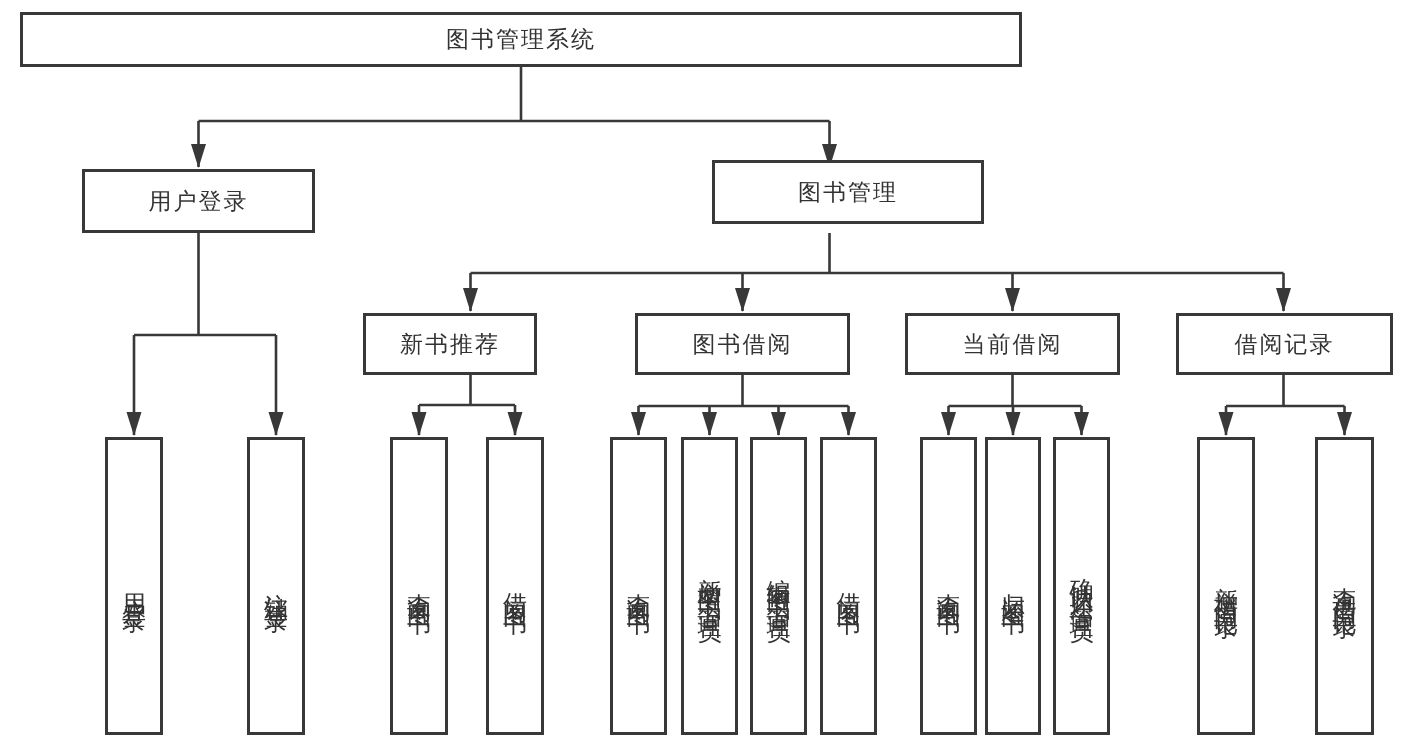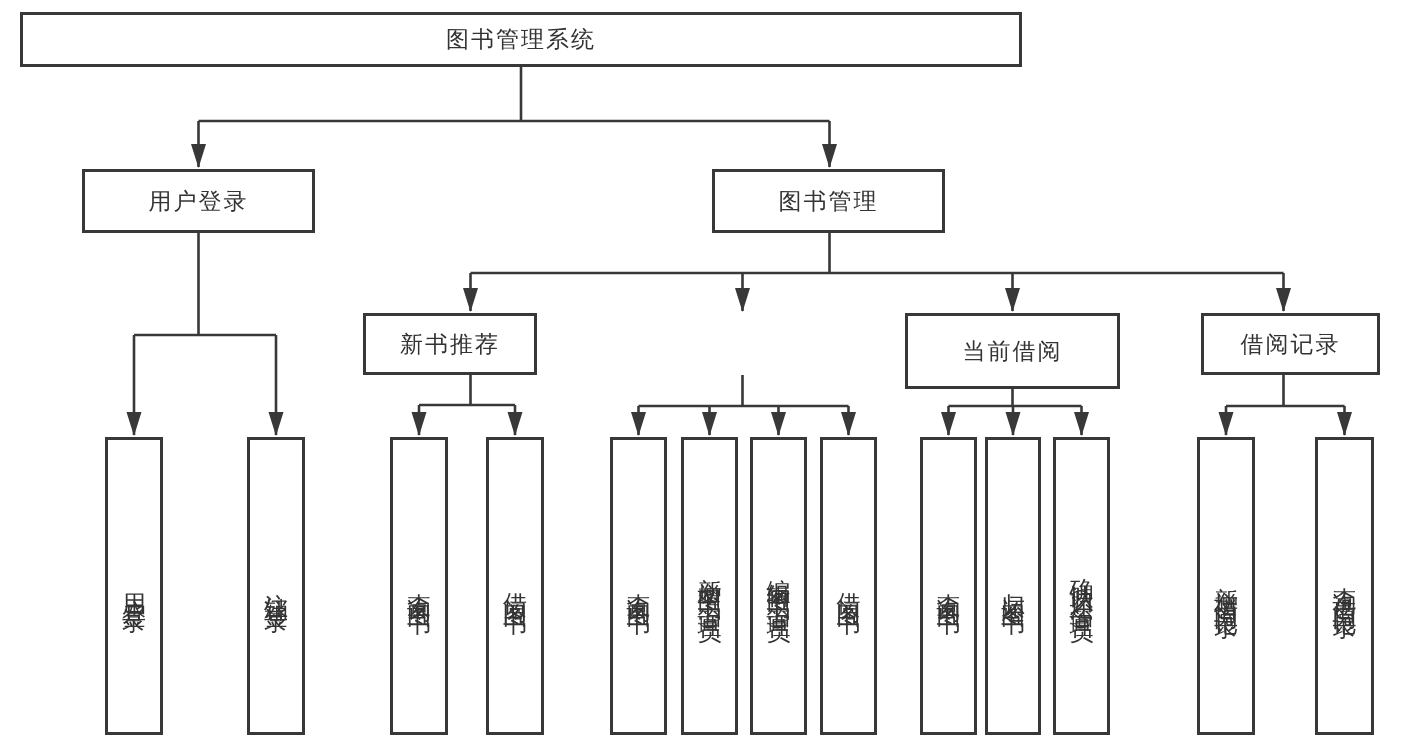--- a/index.html
+++ b/index.html
@@ -80,31 +80,34 @@
       <polygon points="1337,412 1352,412 1344.5,436" class="arrow"></polygon>
     </svg>
 
   <div class="node h" style="left:20px;top:12px;width:1002px;height:55px">
     <span>图书管理系统</span>
   </div>
 
   <div class="node h" style="left:82px;top:169px;width:233px;height:64px">
     <span>用户登录</span>
   </div>
-  <div class="node h" style="left:712px;top:169px;width:233px;height:64px">
+  <div class="node h" style="left:712px;top:160px;width:272px;height:64px">
     <span>图书管理</span>
   </div>
 
   <div class="node h" style="left:363px;top:313px;width:174px;height:62px">
     <span>新书推荐</span>
   </div>
-  <div class="node h" style="left:905px;top:313px;width:215px;height:76px">
+  <div class="node h" style="left:635px;top:313px;width:215px;height:62px">
+    <span>图书借阅</span>
+  </div>
+  <div class="node h" style="left:905px;top:313px;width:215px;height:62px">
     <span>当前借阅</span>
   </div>
-  <div class="node h" style="left:1201px;top:313px;width:179px;height:62px">
+  <div class="node h" style="left:1176px;top:313px;width:217px;height:62px">
     <span>借阅记录</span>
   </div>
 
   <div class="node v" style="left:105px;top:437px;width:58px;height:298px">
     <span>用户登录</span>
   </div>
   <div class="node v" style="left:247px;top:437px;width:58px;height:298px">
     <span>注销登录</span>
   </div>
 

